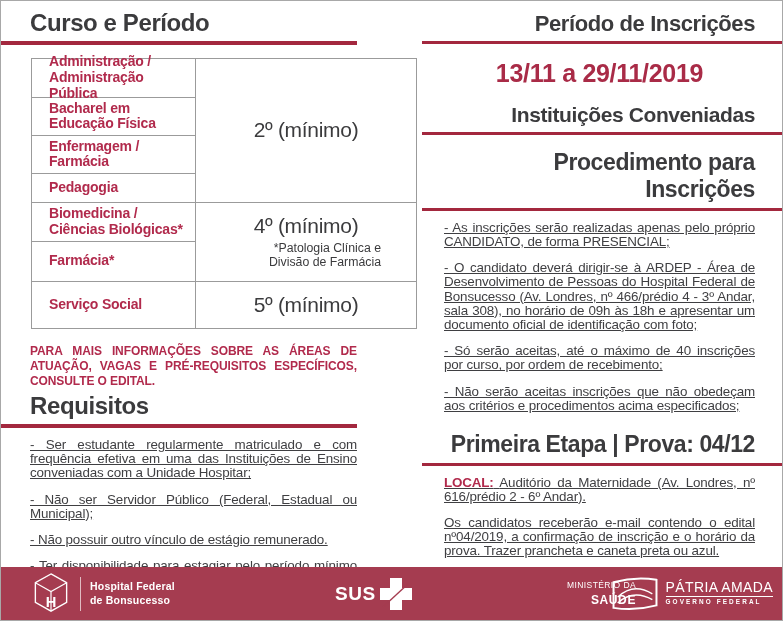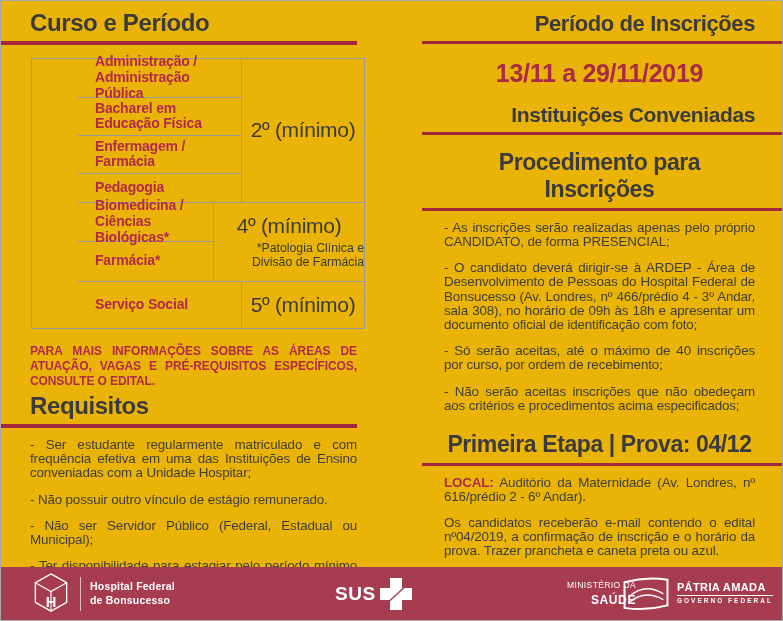--- a/index.html
+++ b/index.html
@@ -1,66 +1,66 @@
 <!DOCTYPE html>
 <html><head>
 <meta charset="utf-8">
 <style>
   html,body{margin:0;padding:0;background:#e8e8e8;}
   .page{
     position:relative;width:783px;height:621px;margin:0 auto;
-    background:#eab308;border:1px solid #a8a8a8;box-sizing:border-box;
+    background:#ffffff;border:1px solid #a8a8a8;box-sizing:border-box;
     font-family:"Liberation Sans","DejaVu Sans",sans-serif;
     color:#3f3f42;overflow:hidden;
   }
   
   .col-left{position:absolute;left:0;top:0;width:364px;padding:0 8px 0 29px;box-sizing:border-box;}
   .col-right{position:absolute;right:0;top:0;width:390px;padding:0 27px 0 52px;box-sizing:border-box;}
   
   .h-main{font-size:24px;font-weight:700;color:#3b3b3d;letter-spacing:-0.4px;margin:8px 0 0 0;line-height:1.2;}
   .h-right{font-size:22px;font-weight:700;color:#3b3b3d;letter-spacing:-0.4px;text-align:right;margin:10px 0 0 0;line-height:1.2;}
   .h-right.sm{font-size:21px;}
-  .h-right.lg{font-size:23px;text-align:center;}
+  .h-right.lg{font-size:23px;}
   .rule-left{height:4px;background:#a3283e;margin:3px 0 0 -29px;}
   .rule-right{height:3px;background:#a3283e;margin:4px -27px 0 -22px;}
   
-  .ctable{margin:13px 0 4px 1px;border:1px solid #9b9b9b;width:334px;box-sizing:border-box;padding-left:46px;}
+  .ctable{margin:13px 0 4px 1px;border:1px solid #9b9b9b;width:386px;box-sizing:border-box;}
   .tgroup{display:flex;}
   .tgroup + .tgroup{border-top:1px solid #9b9b9b;}
   .tcourses{width:164px;border-right:1px solid #9b9b9b;box-sizing:border-box;}
   .tcell{display:flex;align-items:center;padding:2px 2px 2px 17px;box-sizing:border-box;
          color:#b12a4c;font-weight:700;font-size:14px;line-height:1.12;letter-spacing:-0.2px;}
   .tcell + .tcell{border-top:1px solid #9b9b9b;}
   .h38{height:38px}.h29{height:29px}.h40{height:40px}.h46{height:46px}
   .tperiod{flex:1;display:flex;flex-direction:column;align-items:center;justify-content:center;}
   .period-text{font-size:21px;color:#3b3b3d;letter-spacing:-0.3px;}
   .period-note{font-size:12.3px;color:#3b3b3d;text-align:right;line-height:1.18;margin-top:3px;width:150px;}
   
   .notice{margin-top:15px;color:#b12a4c;font-weight:700;font-size:12px;line-height:1.26;
           text-align:justify;letter-spacing:-0.1px;}
   .para{font-size:13.4px;line-height:1.06;text-align:justify;letter-spacing:-0.15px;margin:0 0 12px 0;color:#3f3f42;}
-  .paras{margin-top:10px;}
+  .paras{margin-top:10px;text-decoration:underline;}
   .date-red{color:#a92b47;font-weight:700;font-size:25px;text-align:center;margin:15px 0 6px 0;letter-spacing:-0.3px;}
   .inst-text{font-weight:700;font-size:14.2px;line-height:1.75;text-align:justify;
              letter-spacing:0.1px;color:#3b3b3d;margin-top:10px;}
   .local-label{color:#b12a4c;font-weight:700;}
   .mt14{margin-top:14px;}
   .mt18{margin-top:18px;}
   
   .footer{position:absolute;left:0;right:0;bottom:0;height:53px;background:#a53c50;color:#fff;}
   .f-hospital{position:absolute;left:30px;top:5px;display:flex;align-items:center;gap:9px;}
   .f-sep{width:1px;height:34px;background:rgba(255,255,255,0.65);}
   .f-hosp-name{font-size:10.5px;font-weight:700;line-height:1.3;letter-spacing:0.2px;}
   .f-sus{position:absolute;left:334px;top:9px;display:flex;align-items:center;}
   .f-sus-text{font-size:19px;font-weight:800;letter-spacing:0.5px;margin-right:2px;}
   .f-min{position:absolute;right:146px;top:13px;text-align:right;}
   .f-min-1{font-size:8.5px;letter-spacing:0.4px;}
   .f-min-2{font-size:12px;font-weight:700;letter-spacing:0.6px;margin-top:3px;}
   .f-brasil{position:absolute;right:9px;top:7px;display:flex;align-items:center;gap:6px;}
-  .f-br-1{font-size:11px;font-weight:700;letter-spacing:0.4px;line-height:1;}
+  .f-br-1{font-size:14px;font-weight:400;letter-spacing:0.4px;line-height:1;}
   .f-br-2{font-size:21px;font-weight:800;letter-spacing:0.8px;line-height:1;margin-top:1px;}
   .f-br-line{height:1px;background:#fff;margin:2px 0 2px 0;}
   .f-br-3{font-size:6.4px;font-weight:700;letter-spacing:2.1px;line-height:1;}
 </style>
 </head>
 <body>
 
 <div class="page">
 
   <div class="col-left">
@@ -99,22 +99,22 @@
       </div>
     </div>
 
     <div class="notice">PARA MAIS INFORMAÇÕES SOBRE AS ÁREAS DE ATUAÇÃO, VAGAS E PRÉ-REQUISITOS ESPECÍFICOS, CONSULTE O EDITAL.</div>
 
     <div class="h-main" style="margin-top:3px;">Requisitos</div>
     <div class="rule-left"></div>
 
     <div class="paras">
       <p class="para">- Ser estudante regularmente matriculado e com frequência efetiva em uma das Instituições de Ensino conveniadas com a Unidade Hospitar;</p>
+      <p class="para">- Não ser Servidor Público (Federal, Estadual ou Municipal);</p>
       <p class="para">- Não possuir outro vínculo de estágio remunerado.</p>
-      <p class="para">- Não ser Servidor Público (Federal, Estadual ou Municipal);</p>
       <p class="para">- Ter disponibilidade para estagiar pelo período mínimo de 12 meses, ou seja, entre a data de ingresso e a data de formatura deverá haver o intervalo mínimo de 12 meses.</p>
     </div>
   </div>
 
   <div class="col-right">
     <div class="h-right">Período de Inscrições</div>
     <div class="rule-right"></div>
 
     <div class="date-red">13/11 a 29/11/2019</div>
 

